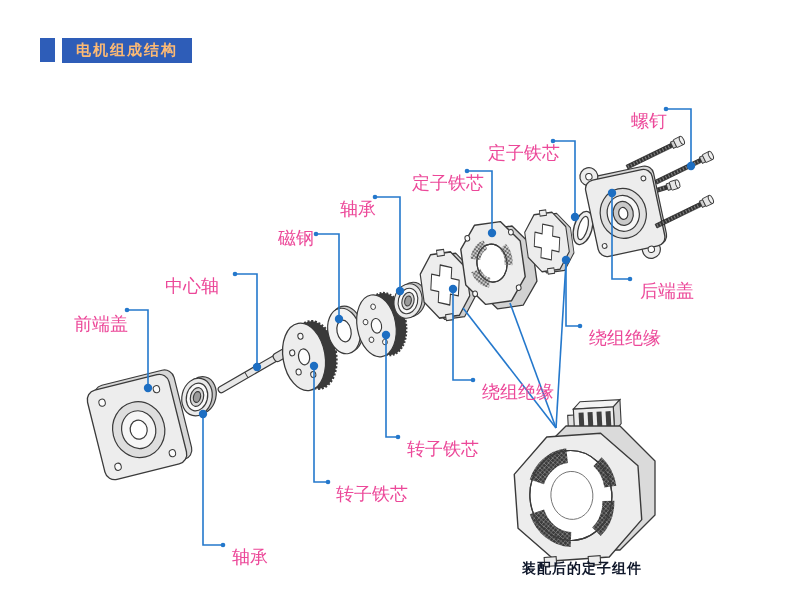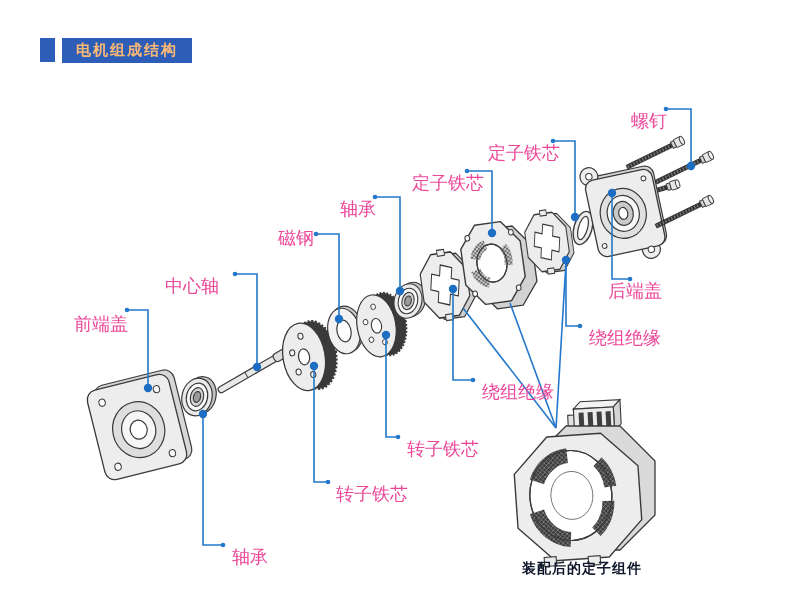--- a/index.html
+++ b/index.html
@@ -262,21 +262,21 @@
     </g>
   </svg>
 
   <div class="lbl" style="left:631px;top:101px">螺钉</div>
   <div class="lbl" style="left:488px;top:133px">定子铁芯</div>
   <div class="lbl" style="left:412px;top:163px">定子铁芯</div>
   <div class="lbl" style="left:340px;top:189px">轴承</div>
   <div class="lbl" style="left:278px;top:218px">磁钢</div>
   <div class="lbl" style="left:165px;top:266px">中心轴</div>
   <div class="lbl" style="left:74px;top:304px">前端盖</div>
-  <div class="lbl" style="left:608px;top:271px">后端盖</div>
+  <div class="lbl" style="left:640px;top:271px">后端盖</div>
   <div class="lbl" style="left:589px;top:318px">绕组绝缘</div>
   <div class="lbl" style="left:482px;top:372px">绕组绝缘</div>
   <div class="lbl" style="left:407px;top:429px">转子铁芯</div>
   <div class="lbl" style="left:336px;top:474px">转子铁芯</div>
   <div class="lbl" style="left:232px;top:537px">轴承</div>
 
   <div class="caption" style="left:522px;top:560px">装配后的定子组件</div>
 
 </div>
 

